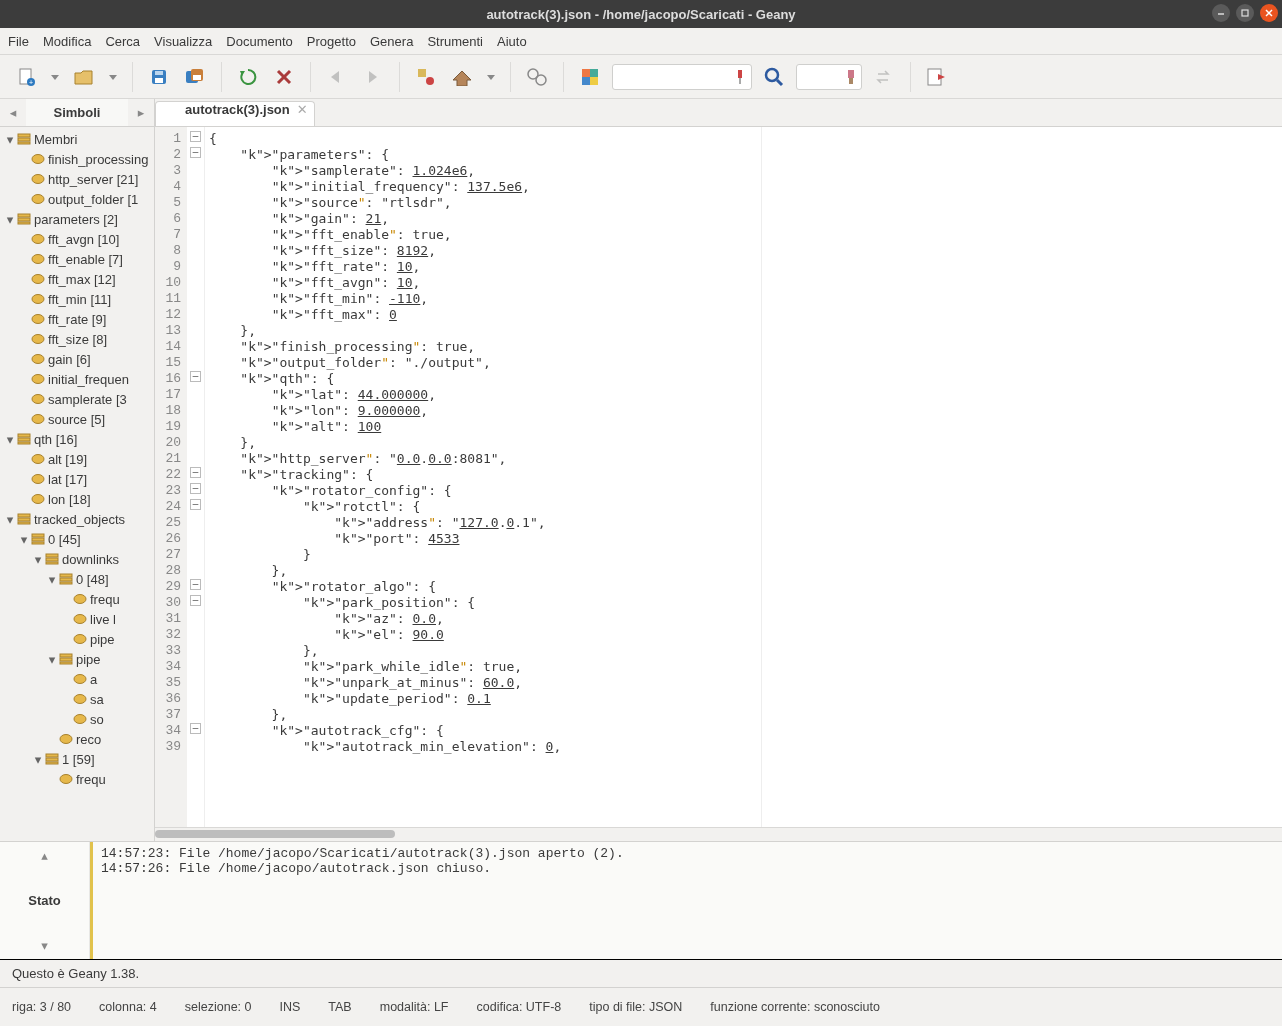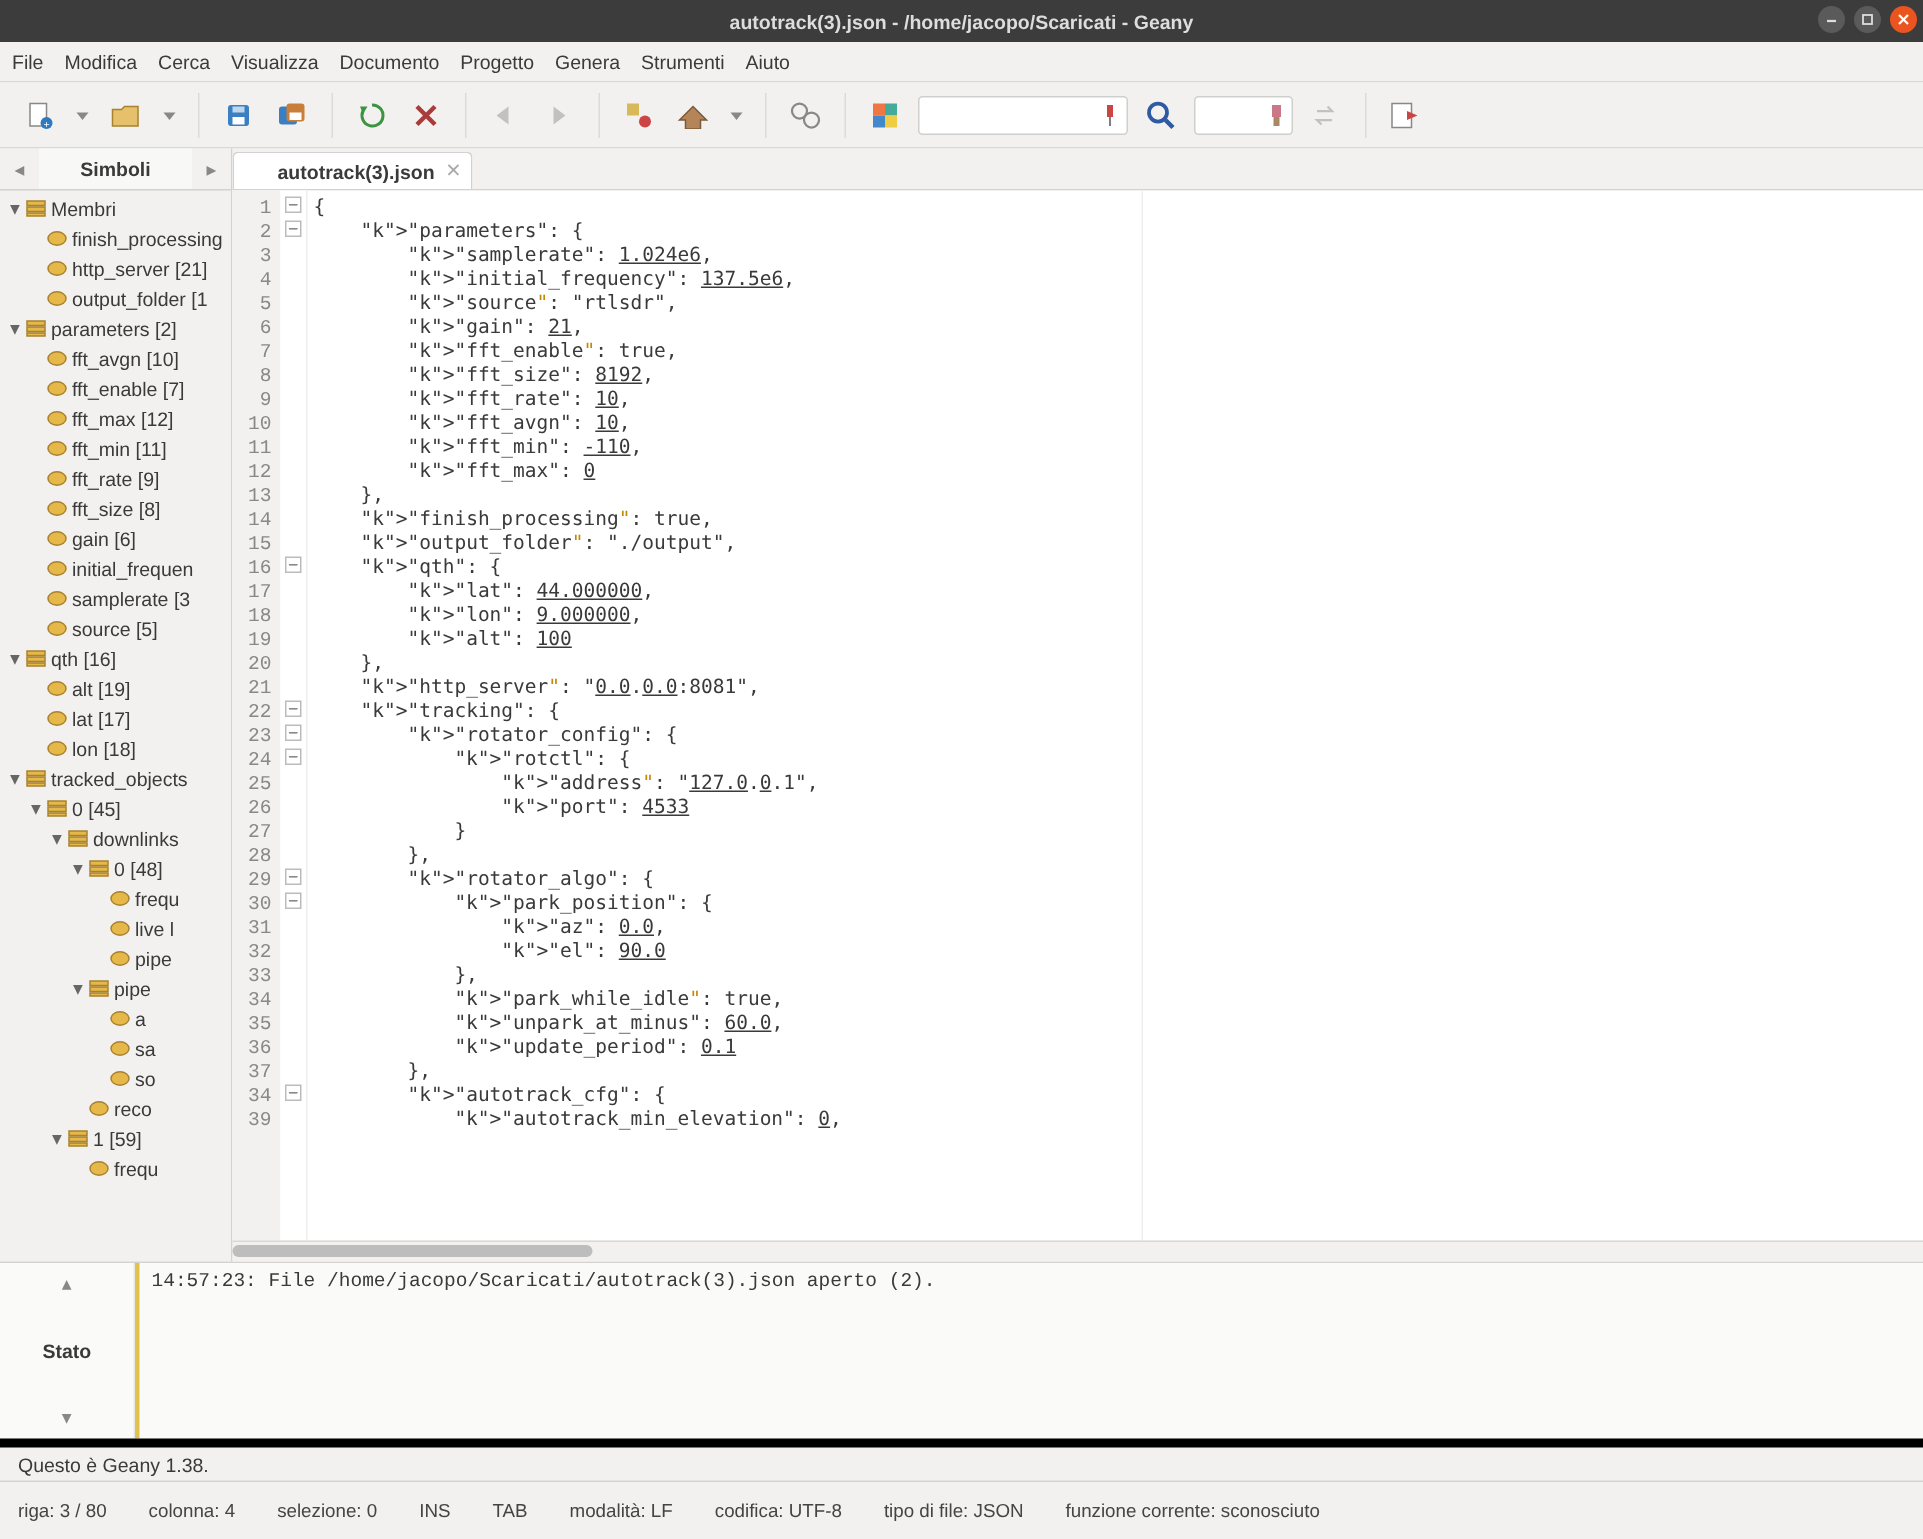--- a/index.html
+++ b/index.html
@@ -23,38 +23,38 @@
 .sidebar-wrap { width: 155px; background: #f2f1ef; border-right: 1px solid #d3d2d0; display: flex; flex-direction: column; }
 .side-tabs { height: 28px; display: flex; align-items: stretch; border-bottom: 1px solid #d3d2d0; }
 .side-tab-arrow { width: 26px; display:flex; align-items:center; justify-content:center; color:#888; }
 .side-tab { flex: 1; display: flex; align-items: center; justify-content: center; font-weight: bold; background: #f8f8f6; }
 .tree { flex: 1; overflow: hidden; padding: 2px 0 2px 2px; font-size: 13px; color: #3a3a3a; white-space: nowrap; }
 .tree-row { display: flex; align-items: center; height: 20px; }
 .tree-row .expander { width: 12px; color: #666; display: inline-flex; justify-content: center; }
 .tree-row .ico { width: 16px; height: 14px; display: inline-flex; align-items: center; justify-content: center; margin-right: 2px; }
 .editor-area { flex: 1; display: flex; flex-direction: column; min-width: 0; }
 .doc-tabs { height: 28px; background: #f2f1ef; display: flex; align-items: stretch; border-bottom: 1px solid #d3d2d0; }
-.doc-tab { background: #fff; border: 1px solid #d3d2d0; border-bottom: none; margin-top: 2px; padding: 0 24px 0 29px; display: flex; align-items: center; gap: 8px; border-radius: 4px 4px 0 0; position: relative; font-weight: bold; }
+.doc-tab { background: #fff; border: 1px solid #d3d2d0; border-bottom: none; margin-top: 2px; padding: 0 24px 0 29px; display: flex; gap: 8px; border-radius: 4px 4px 0 0; position: relative; font-weight: bold; }
 .doc-tab .closex { position: absolute; right: 6px; color: #aaa; }
 .code-wrap { flex: 1; display: flex; background: #fff; min-height: 0; position: relative; }
 .gutter { width: 32px; background: #f2f1ef; color: #888; text-align: right; padding: 4px 6px 4px 0; font-family: "Liberation Mono","DejaVu Sans Mono",monospace; font-size: 13px; line-height: 16px; }
 .fold-col { width: 18px; background: #fff; border-right: 1px solid #eee; position: relative; }
 .fold-col .fm { position: absolute; left: 3px; font-family: monospace; font-size: 11px; color: #777; border:1px solid #bbb; width:11px; height:11px; display:flex; align-items:center; justify-content:center; line-height:1; background:#fff;}
 .code { flex: 1; font-family: "Liberation Mono","DejaVu Sans Mono",monospace; font-size: 13px; line-height: 16px; padding: 4px 0 4px 4px; min-width: 0; position: relative; }
 .code .margin-line { position: absolute; top: 0; bottom: 0; left: 556px; width: 1px; background: #eee; }
 .code pre { margin: 0; white-space: pre; } 
 .s2 { color: #c78600; } 
 .n { color: #3a3a3a; text-decoration: underline; } 
 .hscroll { height: 14px; background: #f2f1ef; border-top: 1px solid #d9d8d6; position: relative; }
 .hscroll-thumb { position: absolute; left: 0; top: 2px; height: 8px; width: 240px; background: #bdbdbd; border-radius: 4px; }
 .bottom-panel { height: 118px; border-top: 1px solid #d3d2d0; display: flex; background: #fafaf8; }
 .bp-tabs { width: 90px; border-right: 1px solid #e7e7e5; display: flex; flex-direction: column; align-items: center; justify-content: space-between; padding: 6px 0; color: #888; }
 .bp-tabs .lbl { font-weight: bold; color: #3a3a3a; }
 .bp-log { flex: 1; font-family: "Liberation Mono","DejaVu Sans Mono",monospace; font-size: 13px; padding: 4px 8px; border-left: 3px solid #e1c24c; }
-.msgbar { height: 28px; border-top: 6px solid #000000; background: #f2f1ef; padding: 0 12px; display: flex; align-items: center; }
+.msgbar { height: 28px; border-top: 1px solid #000000; background: #f2f1ef; padding: 0 12px; display: flex; align-items: center; }
 .statusbar { height: 39px; border-top: 1px solid #d3d2d0; background: #f2f1ef; display: flex; align-items: center; gap: 28px; padding: 0 12px; font-size: 12.5px; color: #444; }
 .dim { opacity: .45; }
 </style>
 </head>
 <body>
 
 <div class="titlebar">
   <span>autotrack(3).json - /home/jacopo/Scaricati - Geany</span>
   <div class="win-controls">
     <div class="wc min">
@@ -654,20 +654,21 @@
 </div>
 
 <div class="bottom-panel">
   <div class="bp-tabs">
     <span>▴</span>
     <span class="lbl">Stato</span>
     <span>▾</span>
   </div>
   <div class="bp-log" id="bplog">
       <div>14:57:23: File /home/jacopo/Scaricati/autotrack(3).json aperto (2).</div>
+      <div>14:57:26: File /home/jacopo/autotrack.json chiuso.</div>
     </div>
 </div>
 
 <div class="msgbar">
   <span>Questo è Geany 1.38.</span>
 </div>
 
 <div class="statusbar">
   <span>riga: 3 / 80</span>
   <span>colonna: 4</span>

